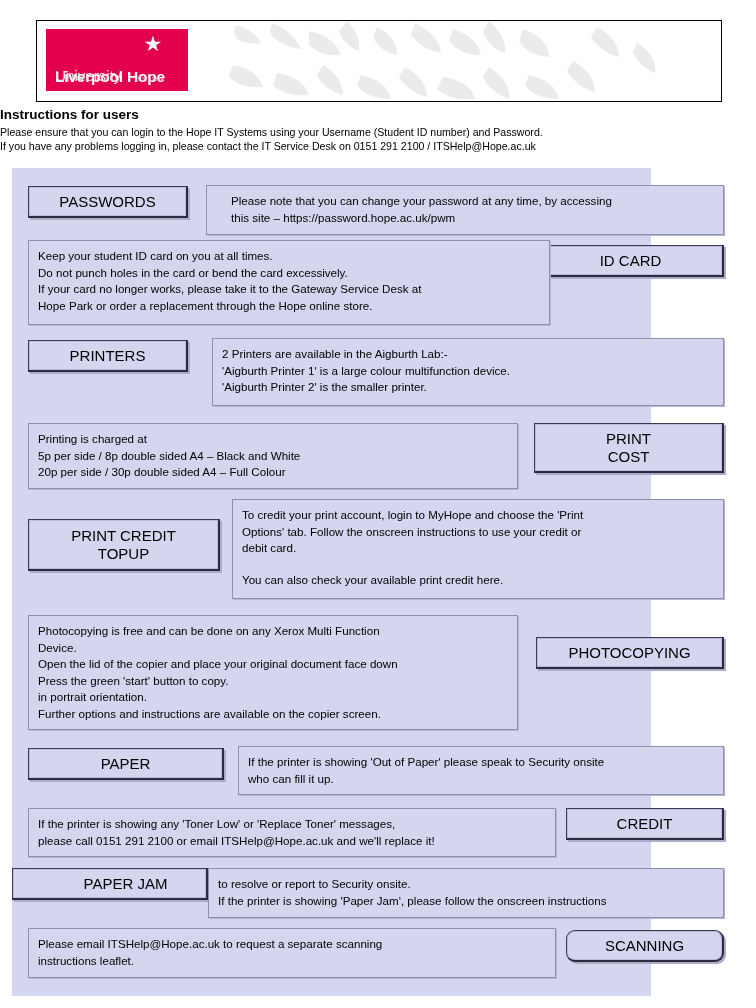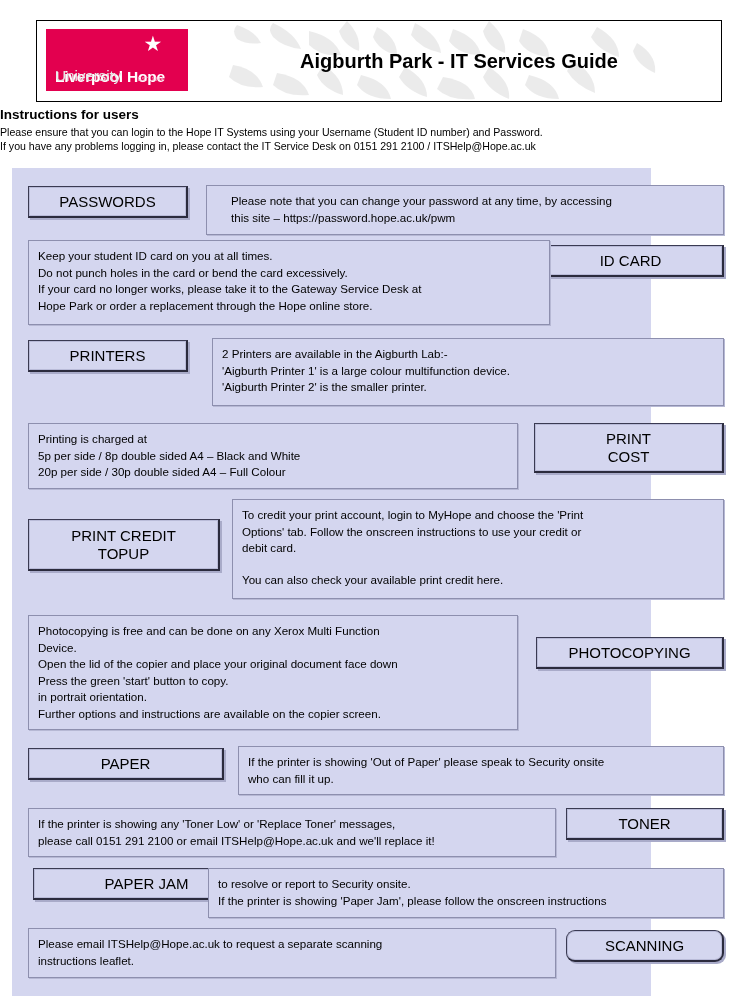--- a/index.html
+++ b/index.html
@@ -188,21 +188,20 @@
     </g>
   </svg>
 
   <div class="logo">
     <span class="logo-star">★</span>
     <span class="logo-l1">Liverpool Hope</span>
     <span class="logo-l2">University</span>
     <span class="logo-est">EST. 1844</span>
   </div>
 
-  <div class="header-title">Aigburth Park - IT Services Guide</div>
 </div>
 
 <div class="instructions">
   <div class="instructions-title">Instructions for users</div>
   <div class="instructions-line">Please ensure that you can login to the Hope IT Systems using your Username (Student ID number) and Password.</div>
   <div class="instructions-line">If you have any problems logging in, please contact the IT Service Desk on 0151 291 2100 / ITSHelp@Hope.ac.uk</div>
 </div>
 
 <div class="panel" id="panel">
     <div class="label-box" style="left: 16px; top: 18px; width: 160px; height: 32px;">
@@ -260,27 +259,27 @@
       <p>Further options and instructions are available on the copier screen.</p>
     </div>
     <div class="label-box" style="left: 16px; top: 580px; width: 196px; height: 32px;">
       <span style="white-space: pre-line;">PAPER</span>
     </div>
     <div class="text-box" style="left: 226px; top: 578px; width: 486px; min-height: 48px;">
       <p>If the printer is showing 'Out of Paper' please speak to Security onsite</p>
       <p>who can fill it up.</p>
     </div>
     <div class="label-box" style="left: 554px; top: 640px; width: 158px; height: 32px;">
-      <span style="white-space: pre-line;">TONER</span>
+      <span style="white-space: pre-line;">CREDIT</span>
     </div>
     <div class="text-box" style="left: 16px; top: 640px; width: 528px; min-height: 48px;">
       <p>If the printer is showing any 'Toner Low' or 'Replace Toner' messages,</p>
       <p>please call 0151 291 2100 or email ITSHelp@Hope.ac.uk and we'll replace it!</p>
     </div>
-    <div class="label-box" style="left: 21px; top: 700px; width: 196px; height: 32px; padding-left: 36px;">
+    <div class="label-box" style="left: 0; top: 700px; width: 196px; height: 32px; padding-left: 36px;">
       <span style="white-space: pre-line;">PAPER JAM</span>
     </div>
     <div class="text-box" style="left: 196px; top: 700px; width: 516px; min-height: 50px;">
       <p>to resolve or report to Security onsite.</p>
       <p>If the printer is showing 'Paper Jam', please follow the onscreen instructions</p>
     </div>
     <div class="label-box" style="left: 554px; top: 762px; width: 158px; height: 32px; border-radius: 9px;">
       <span style="white-space: pre-line;">SCANNING</span>
     </div>
     <div class="text-box" style="left: 16px; top: 760px; width: 528px; min-height: 50px;">

